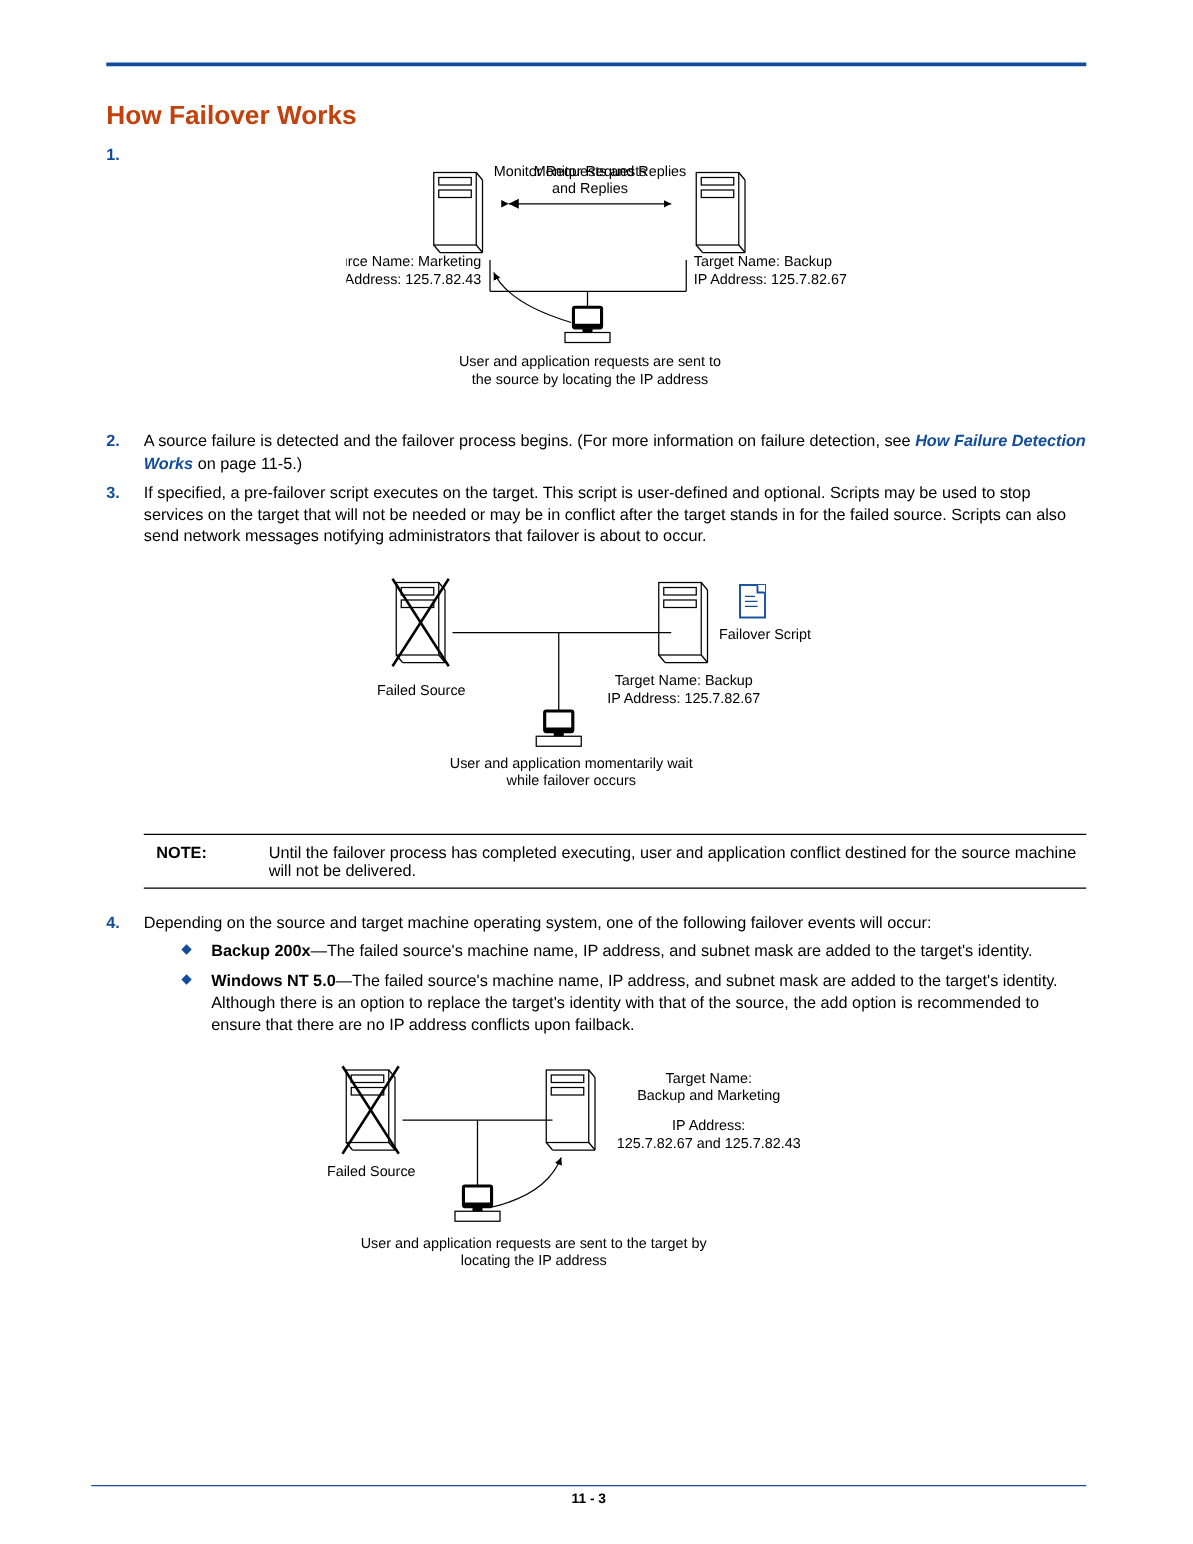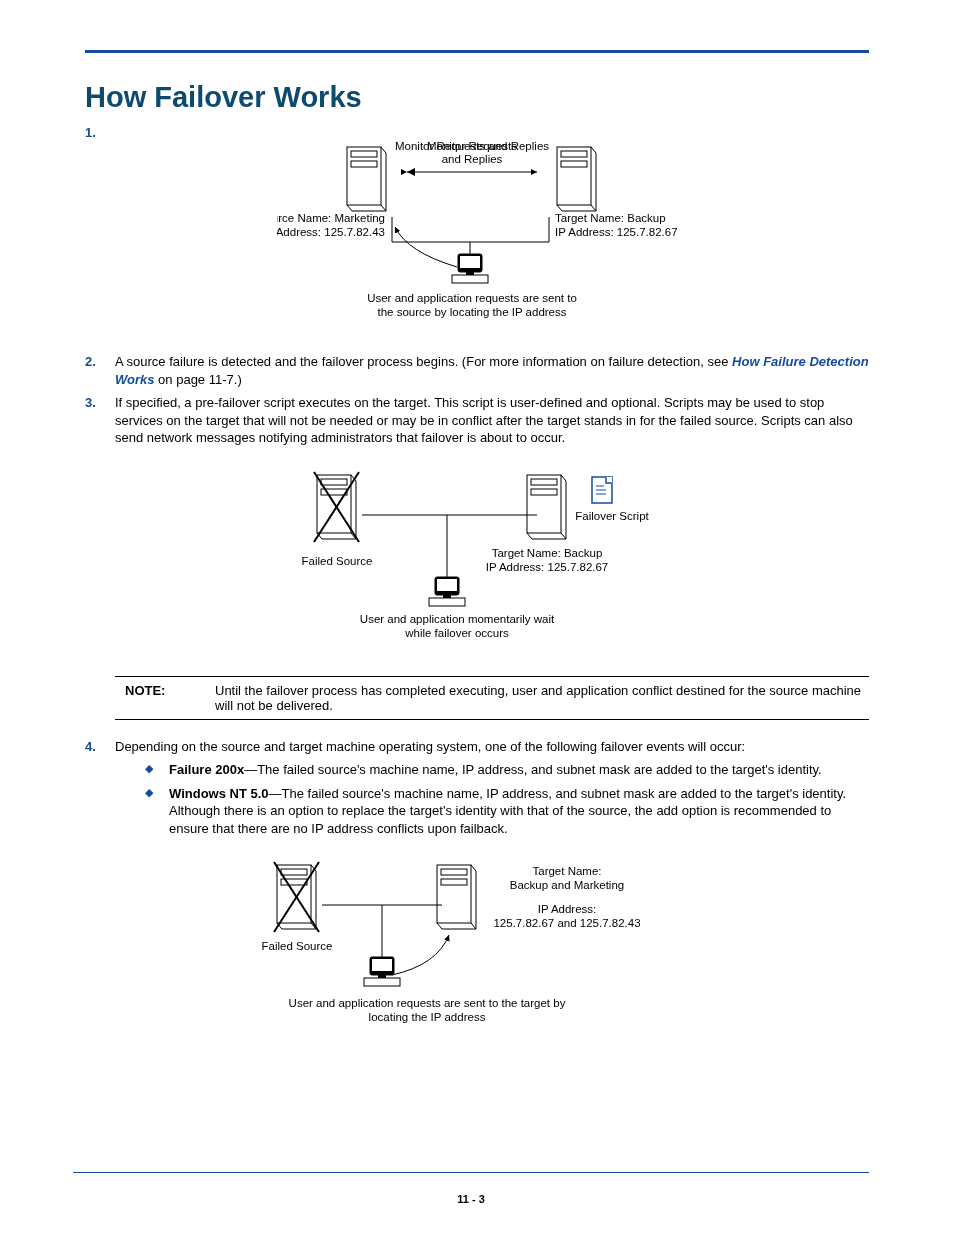--- a/index.html
+++ b/index.html
@@ -14,23 +14,23 @@
     min-height: 1235px;
     padding: 50px 85px 30px 85px;
     box-sizing: border-box;
     position: relative;
   }
   .top-rule {
     border-top: 3px solid #124c9a;
     margin-bottom: 28px;
   }
   h1 {
-    color: #0c4a6e;
-    font-weight: bold;
-    font-size: 29px;
+    color: #c2410c;
+    font-weight: bold;
+    font-size: 21px;
     margin: 0 0 10px 0;
   }
   ol.numbered {
     list-style: none;
     padding: 0;
     margin: 0;
   }
   ol.numbered > li {
     padding-left: 30px;
     position: relative;
@@ -95,21 +95,21 @@
   .bold {
     font-weight: bold;
   }
   .footer {
     position: absolute;
     bottom: 30px;
     left: 73px;
     right: 85px;
     text-align: center;
     border-top: 1.5px solid #124c9a;
-    padding-top: 20px;
+    padding-top: 4px;
     font-weight: bold;
     font-size: 11px;
   }
   .svglabel {
     font-family: "Gill Sans", "Gill Sans MT", "Trebuchet MS", sans-serif;
     font-size: 11.5px;
   }
 </style>
 </head>
 <body>
@@ -192,21 +192,21 @@
 
       <text class="svglabel" x="195" y="170" text-anchor="middle">User and application requests are sent to</text>
       <text class="svglabel" x="195" y="184" text-anchor="middle">the source by locating the IP address</text>
     </svg>
   </div>
 
   <ol class="numbered">
     <li>
       <span class="num">2.</span>
       <span>
-        <span>A source failure is detected and the failover process begins. (For more information on failure detection, see </span><span class="link">How Failure Detection Works</span><span> on page 11-7.)</span>
+        <span>A source failure is detected and the failover process begins. (For more information on failure detection, see </span><span class="link">How Failure Detection Works</span><span> on page 11-5.)</span>
       </span>
     </li>
     <li>
       <span class="num">3.</span>
       <span>If specified, a pre-failover script executes on the target. This script is user-defined and optional. Scripts may be used to stop services on the target that will not be needed or may be in conflict after the target stands in for the failed source. Scripts can also send network messages notifying administrators that failover is about to occur.</span>
     </li>
   </ol>
 
   <div class="diagram">
     <svg width="420" height="190" viewBox="0 0 420 190">
@@ -234,21 +234,21 @@
     <div class="note-label">NOTE:</div>
     <div class="note-text">Until the failover process has completed executing, user and application conflict destined for the source machine will not be delivered.</div>
   </div>
 
   <ol class="numbered">
     <li>
       <span class="num">4.</span>
       <span>Depending on the source and target machine operating system, one of the following failover events will occur:</span>
       <ul class="diamond">
         <li>
-          <span class="bold">Failure 200x</span><span>—The failed source's machine name, IP address, and subnet mask are added to the target's identity.</span>
+          <span class="bold">Backup 200x</span><span>—The failed source's machine name, IP address, and subnet mask are added to the target's identity.</span>
         </li>
         <li>
           <span class="bold">Windows NT 5.0</span><span>—The failed source's machine name, IP address, and subnet mask are added to the target's identity. Although there is an option to replace the target's identity with that of the source, the add option is recommended to ensure that there are no IP address conflicts upon failback.</span>
         </li>
       </ul>
     </li>
   </ol>
 
   <div class="diagram">
     <svg width="500" height="200" viewBox="0 0 500 200">

